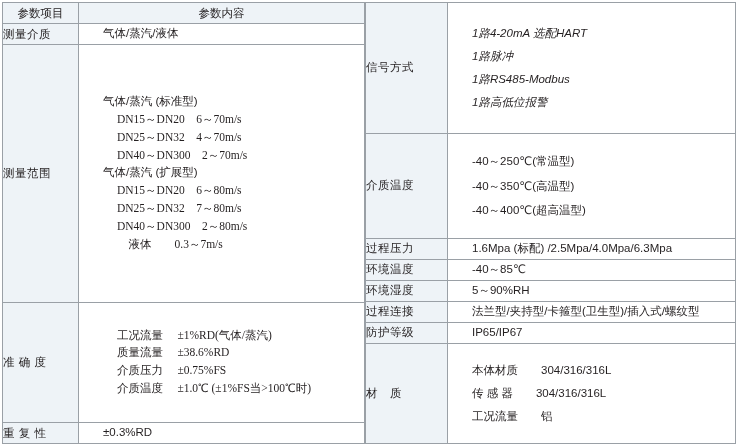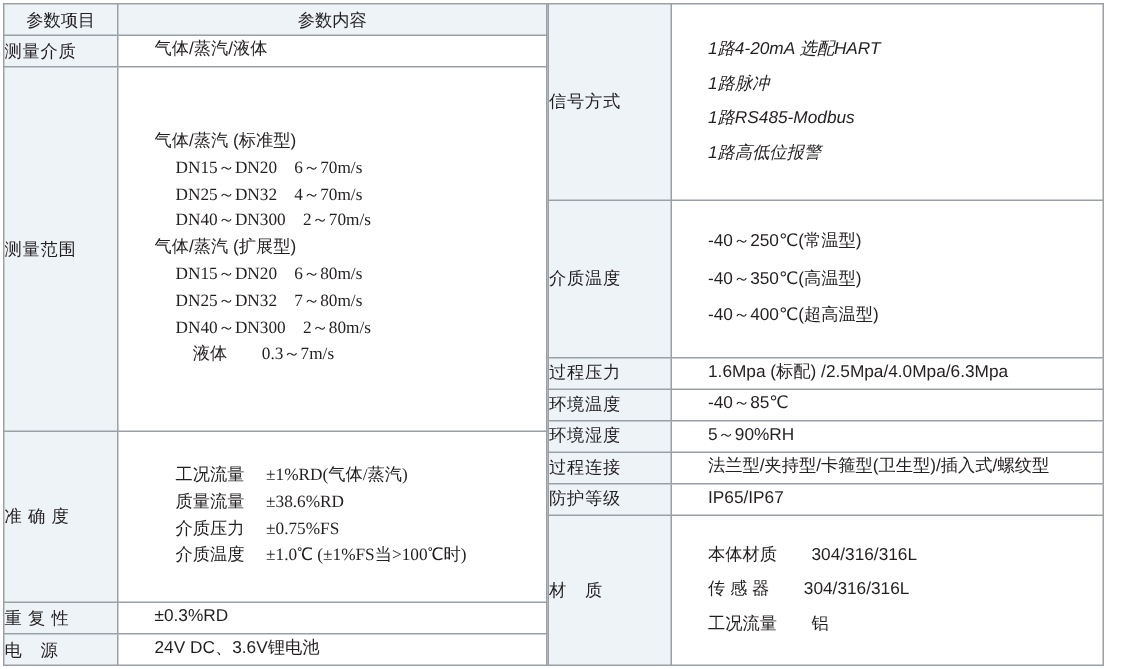--- a/index.html
+++ b/index.html
@@ -118,24 +118,20 @@
           <div class="indent">工况流量　 ±1%RD(气体/蒸汽)</div>
           <div class="indent">质量流量　 ±38.6%RD</div>
           <div class="indent">介质压力　 ±0.75%FS</div>
           <div class="indent">介质温度　 ±1.0℃ (±1%FS当&gt;100℃时)</div>
         </td>
       </tr>
       <tr>
         <td class="label-cell row-h20">重 复 性</td>
         <td class="content-cell row-h20">±0.3%RD</td>
       </tr>
-      <tr>
-        <td class="label-cell row-h20">电　源</td>
-        <td class="content-cell row-h20">24V DC、3.6V锂电池</td>
-      </tr>
     </tbody>
   </table>
 
   <table class="right-table">
     <colgroup>
       <col style="width:82px">
       <col style="width:288px">
     </colgroup>
     <tbody>
       <tr>

